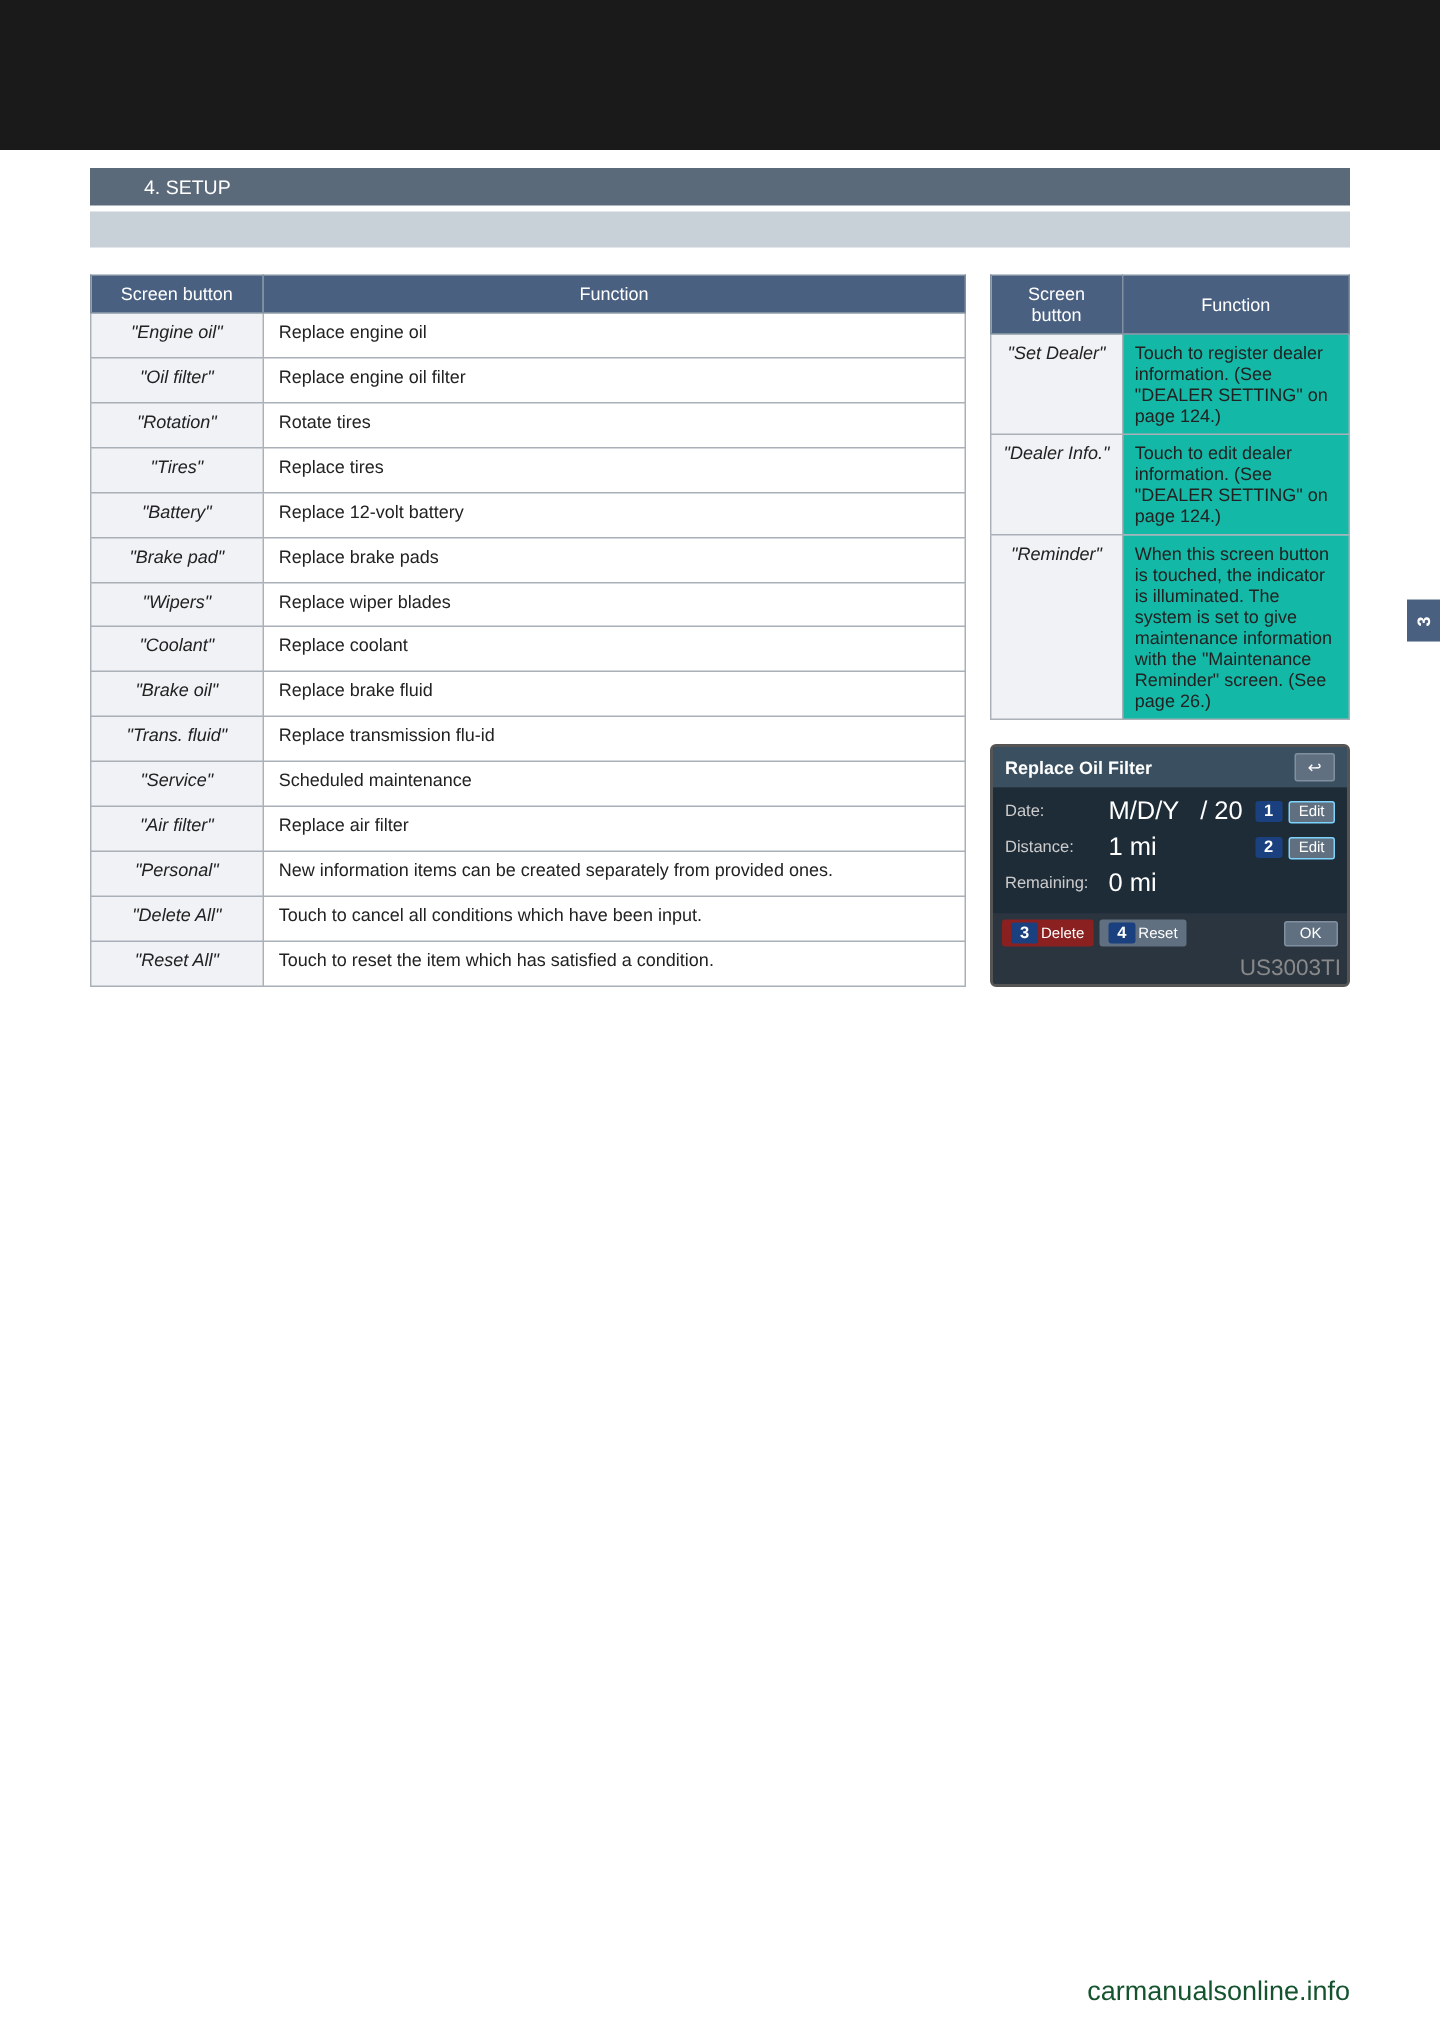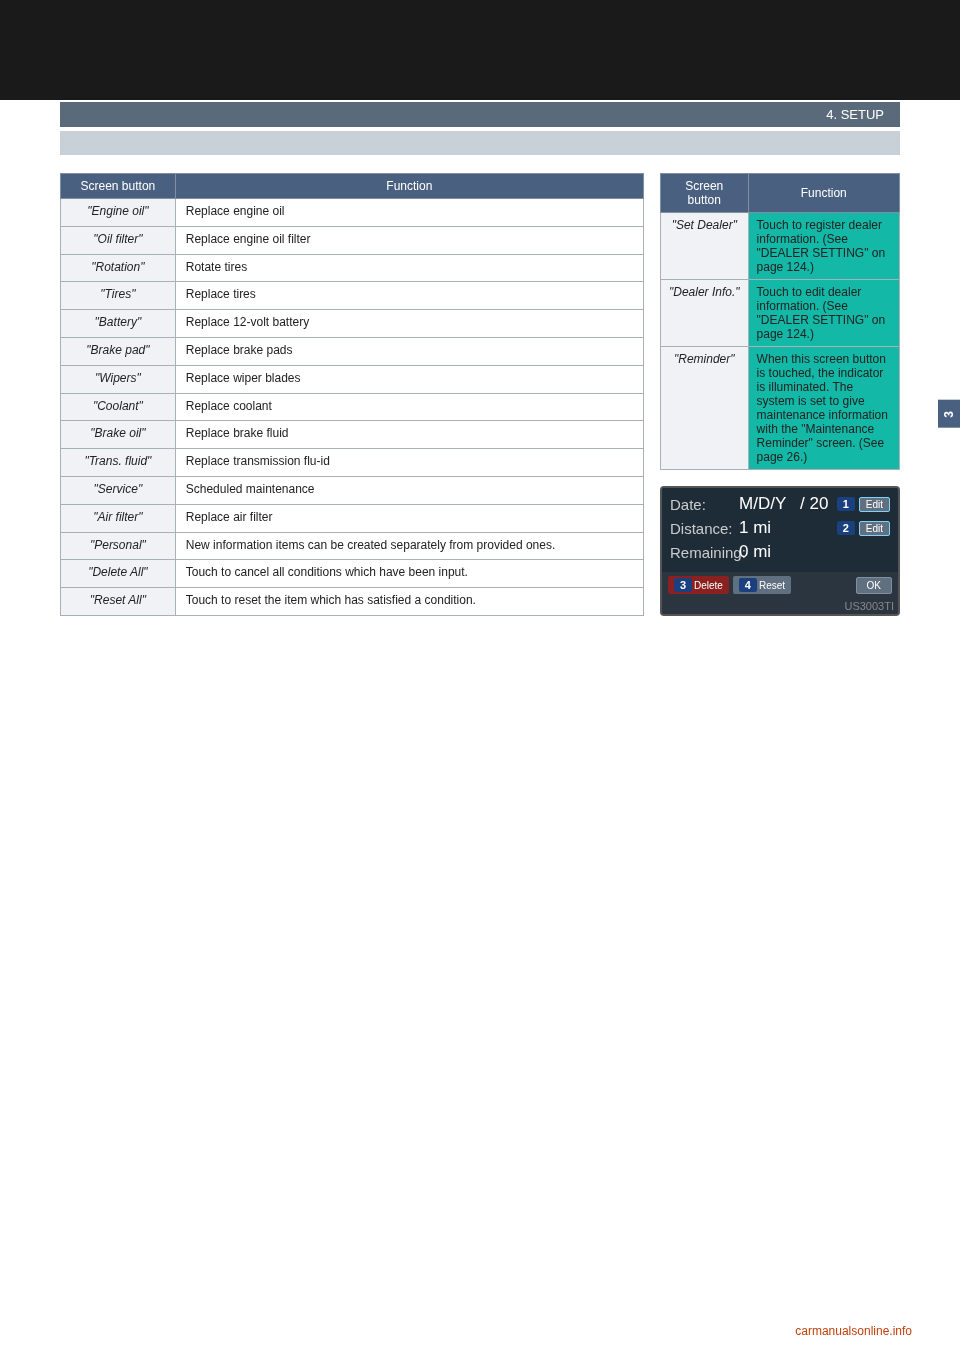--- a/index.html
+++ b/index.html
@@ -18,23 +18,23 @@
       background: #1a1a1a;
       height: 100px;
       width: 100%;
     }
 
     
     .section-header {
       background: #5a6a7a;
       color: #fff;
       font-size: 13px;
-      padding: 5px 16px;
-      margin: 2px 60px 0 60px;
-      text-align: right;
+      padding: 5px 36px;
+      margin: 12px 60px 0 60px;
+      text-align: left;
     }
 
     
     .sub-header {
       background: #c8d0d8;
       height: 24px;
       margin: 4px 60px 0 60px;
     }
 
     
@@ -148,21 +148,21 @@
       padding: 6px 8px;
     }
     .screen-row {
       display: flex;
       align-items: center;
       margin-bottom: 4px;
       gap: 4px;
     }
     .screen-label {
       color: #ccc;
-      font-size: 15px;
+      font-size: 11px;
       width: 65px;
     }
     .screen-value {
       color: #fff;
       font-size: 17px;
       flex: 1;
     }
     .screen-badge {
       background: #1a4080;
       color: #fff;
@@ -208,21 +208,21 @@
       background: #607080;
       color: #fff;
       border: 1px solid #8090a0;
       padding: 2px 10px;
       font-size: 10px;
       border-radius: 2px;
       cursor: pointer;
       margin-left: auto;
     }
     .screen-image-id {
-      font-size: 11px;
+      font-size: 15px;
       color: #888;
       text-align: right;
       padding: 2px 4px;
       background: #2a3540;
     }
 
     
     .side-tab {
       position: absolute;
       right: 0;
@@ -234,23 +234,23 @@
       padding: 10px 4px;
       font-size: 12px;
       font-weight: bold;
       letter-spacing: 1px;
     }
 
     
     .bottom-logo {
       position: absolute;
       bottom: 20px;
-      right: 48px;
-      font-size: 12px;
-      color: #c2410c;
+      right: 60px;
+      font-size: 18px;
+      color: #14532d;
     }
   </style>
 </head>
 <body>
 
 <div class="top-bar"></div>
 
 <div class="section-header">
   <span>4. SETUP</span>
 </div>
@@ -349,20 +349,24 @@
             <td>Touch to edit dealer information. (See "DEALER SETTING" on page 124.)</td>
           </tr>
           <tr>
             <td>"Reminder"</td>
             <td>When this screen button is touched, the indicator is illuminated. The system is set to give maintenance information with the "Maintenance Reminder" screen. (See page 26.)</td>
           </tr>
         </tbody>
     </table>
 
     <div class="screen-mockup">
+      <div class="screen-title-bar">
+        <span class="screen-title">Replace Oil Filter</span>
+        <button class="screen-back-btn">↩</button>
+      </div>
       <div class="screen-body">
 
         <div class="screen-row">
           <span class="screen-label">Date:</span>
           <span class="screen-value">M/D/Y &nbsp; / 20</span>
           <span class="screen-badge">1</span>
           <button class="screen-edit-btn">Edit</button>
         </div>
 
         <div class="screen-row">

